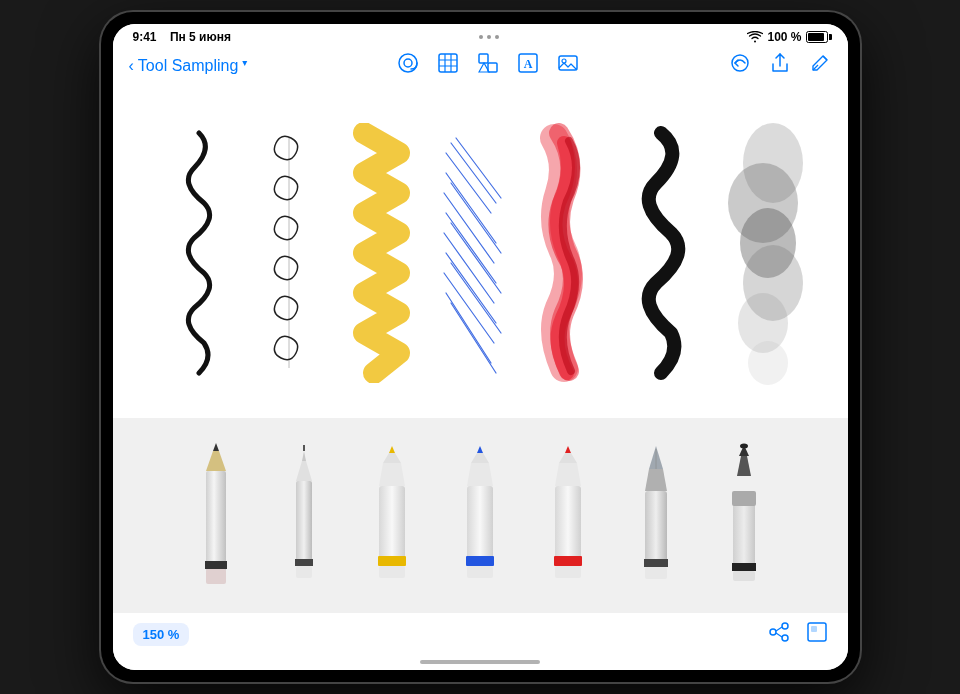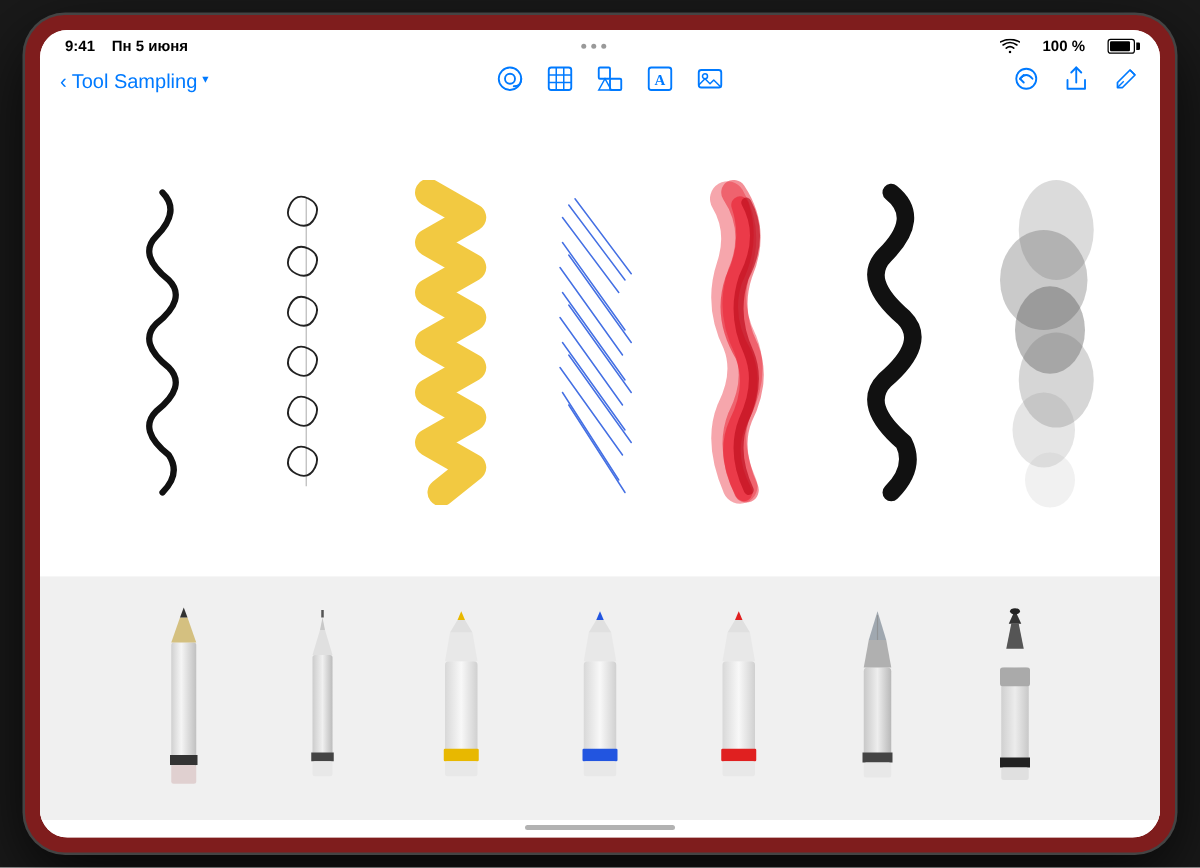--- a/index.html
+++ b/index.html
@@ -7,23 +7,23 @@
       width: 960px;
       height: 694px;
       background: #1a1a1a;
       display: flex;
       align-items: center;
       justify-content: center;
       font-family: -apple-system, BlinkMacSystemFont, 'SF Pro Text', sans-serif;
       overflow: hidden;
     }
     .ipad-frame {
-      width: 920px;
+      width: 759px;
       height: 670px;
-      background: #7f1d1d;
+      background: #000000;
       border-radius: 32px;
       padding: 12px;
       box-shadow: 0 0 0 2px #444, 0 20px 60px rgba(0,0,0,0.8);
       position: relative;
     }
     .ipad-screen {
       width: 100%;
       height: 100%;
       background: #fff;
       border-radius: 22px;
@@ -51,21 +51,21 @@
     }
     .status-dot {
       width: 4px;
       height: 4px;
       background: #999;
       border-radius: 50%;
     }
     .status-right {
       display: flex;
       align-items: center;
-      gap: 18px;
+      gap: 4px;
       font-size: 12px;
       font-weight: 600;
       color: #000;
     }
     .battery-icon {
       width: 22px;
       height: 12px;
       border: 1.5px solid #000;
       border-radius: 2.5px;
       position: relative;
@@ -549,19 +549,39 @@
                 <stop offset="50%" stop-color="#ececec"></stop>
                 <stop offset="100%" stop-color="#c8c8c8"></stop>
               </linearGradient>
             </defs>
           </svg>
         </div>
 
       </div>
     </div>
 
+    <div class="bottom-bar">
+      <span class="zoom-badge">150 %</span>
+      <div class="bottom-right">
+        <span class="bottom-icon">
+          <svg width="22" height="22" viewBox="0 0 22 22" fill="none">
+            <circle cx="5" cy="11" r="3" stroke="#007aff" stroke-width="1.5"></circle>
+            <circle cx="17" cy="5" r="3" stroke="#007aff" stroke-width="1.5"></circle>
+            <circle cx="17" cy="17" r="3" stroke="#007aff" stroke-width="1.5"></circle>
+            <line x1="8" y1="10" x2="14" y2="6" stroke="#007aff" stroke-width="1.2"></line>
+            <line x1="8" y1="12" x2="14" y2="16" stroke="#007aff" stroke-width="1.2"></line>
+          </svg>
+        </span>
+        <span class="bottom-icon">
+          <svg width="22" height="22" viewBox="0 0 22 22" fill="none">
+            <rect x="2" y="2" width="18" height="18" rx="2" stroke="#007aff" stroke-width="1.5"></rect>
+            <rect x="5" y="5" width="6" height="6" rx="1" fill="#007aff" opacity="0.3"></rect>
+          </svg>
+        </span>
+      </div>
+    </div>
 
     <div class="home-indicator">
       <div class="home-bar"></div>
     </div>
 
   </div>
 </div>
 
 </body></html>

